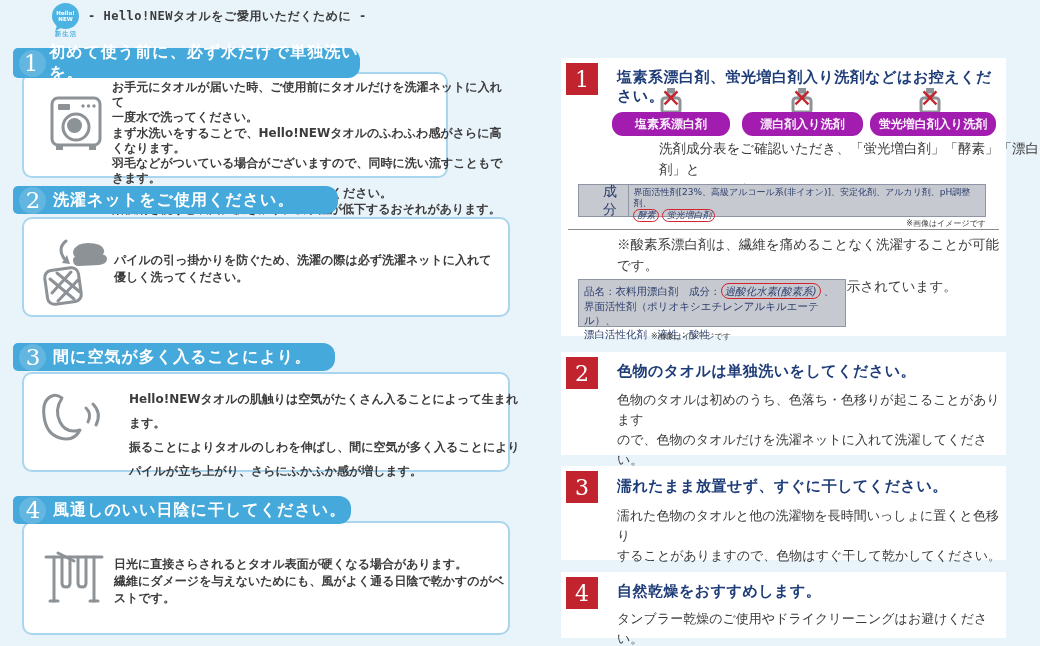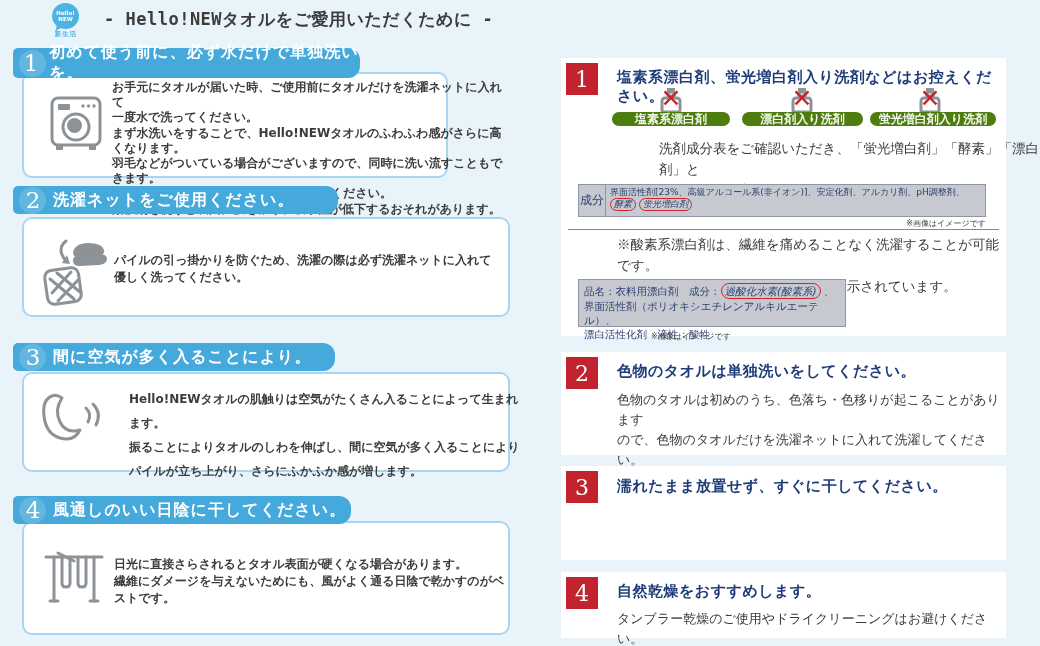--- a/index.html
+++ b/index.html
@@ -18,23 +18,23 @@
   .logo-bubble::after{
     content:""; position:absolute; left:4px; bottom:-3px;
     width:0; height:0; border-left:6px solid #4db3e2; border-bottom:6px solid transparent;
     transform:rotate(18deg);
   }
   .logo-tagline{
     position:absolute; left:44px; top:30px; width:44px; text-align:center;
     font-size:6.5px; letter-spacing:1px; color:#4db3e2; font-weight:bold;
   }
   .page-title{
-    position:absolute; left:104px; top:8px; width:440px;
+    position:absolute; left:88px; top:8px; width:440px;
     font-family:"DejaVu Sans Mono","Liberation Mono",monospace;
-    font-size:17px; font-weight:bold; color:#3c3c3c; letter-spacing:.5px;
+    font-size:12px; font-weight:bold; color:#3c3c3c; letter-spacing:.5px;
   }
   .step-bar{
     position:absolute; height:30px; background:#45a9db;
     border-radius:5px 12px 12px 5px;
     display:flex; align-items:center; color:#fff;
   }
   .step-num{
     position:relative; width:40px; text-align:center;
     font-family:"DejaVu Serif","Liberation Serif",serif;
     font-size:23px; line-height:28px;
@@ -73,37 +73,37 @@
     font-family:"DejaVu Serif","Liberation Serif",serif;
     font-size:15px; font-weight:bold; color:#1e3c78; letter-spacing:.5px;
     width:380px;
   }
   .rbody{
     position:absolute; left:56px; width:385px;
     font-family:"DejaVu Serif","Liberation Serif",serif;
     font-size:13px; line-height:20px; color:#3a3a3a; white-space:pre-line;
   }
   .pill{
-    position:absolute; height:14px; background:#4d7c0f; border-radius:11px;
+    position:absolute; height:24px; background:#a21caf; border-radius:11px;
     color:rgba(255,255,255,.95); font-size:12px; font-weight:bold;
     display:flex; align-items:center; justify-content:center;
   }
   .bottle-wrap{ position:absolute; width:26px; height:26px; }
   .xmark{
     position:absolute; left:-3px; top:-2px; width:32px; text-align:center;
     color:#c5252c; font-size:25px; font-weight:bold; line-height:26px;
   }
   .gbox{
     position:absolute; background:#c7c9d1; border:1px solid #9095a5;
     box-sizing:border-box; color:#2c3e6b;
   }
   .gbox1{ display:flex; }
   .g1-col{
-    width:26px; border-right:1px solid #9095a5; font-size:12px;
-    display:flex; align-items:center; justify-content:center;
+    width:26px; border-right:1px solid #9095a5; font-size:14px;
+    display:flex; align-items:center; justify-content:center;padding-left:24px;
   }
   .g1-content{ padding:2px 4px; font-size:9px; line-height:11px; }
   .oval{
     border:1.5px solid #d4232e; border-radius:9px; padding:0 3px; margin-right:3px;
     display:inline-block;
     font-style:italic;
   }
   .gnote{ position:absolute; font-size:8px; color:#444; }
   .divider{ position:absolute; height:1px; background:#8a8a8a; }
   .g2-content{ padding:3px 5px; font-size:10.5px; line-height:14px; white-space:pre-line; }
@@ -265,20 +265,22 @@
     <div class="rnum">2</div>
     <div class="rhead" style="top:10px;">色物のタオルは単独洗いをしてください。</div>
     <div class="rbody" style="top:38px;">色物のタオルは初めのうち、色落ち・色移りが起こることがあります
 ので、色物のタオルだけを洗濯ネットに入れて洗濯してください。
 他のものと一緒に洗濯をしないでください。</div>
   </div>
 
   <div class="rbox" style="top:466px; height:94px;">
     <div class="rnum">3</div>
     <div class="rhead" style="top:11px;">濡れたまま放置せず、すぐに干してください。</div>
+    <div class="rbody" style="top:40px;">濡れた色物のタオルと他の洗濯物を長時間いっしょに置くと色移り
+することがありますので、色物はすぐ干して乾かしてください。</div>
   </div>
 
   <div class="rbox" style="top:572px; height:66px;">
     <div class="rnum">4</div>
     <div class="rhead" style="top:10px;">自然乾燥をおすすめします。</div>
     <div class="rbody" style="top:37px;">タンブラー乾燥のご使用やドライクリーニングはお避けください。</div>
   </div>
 
 </div>
 

